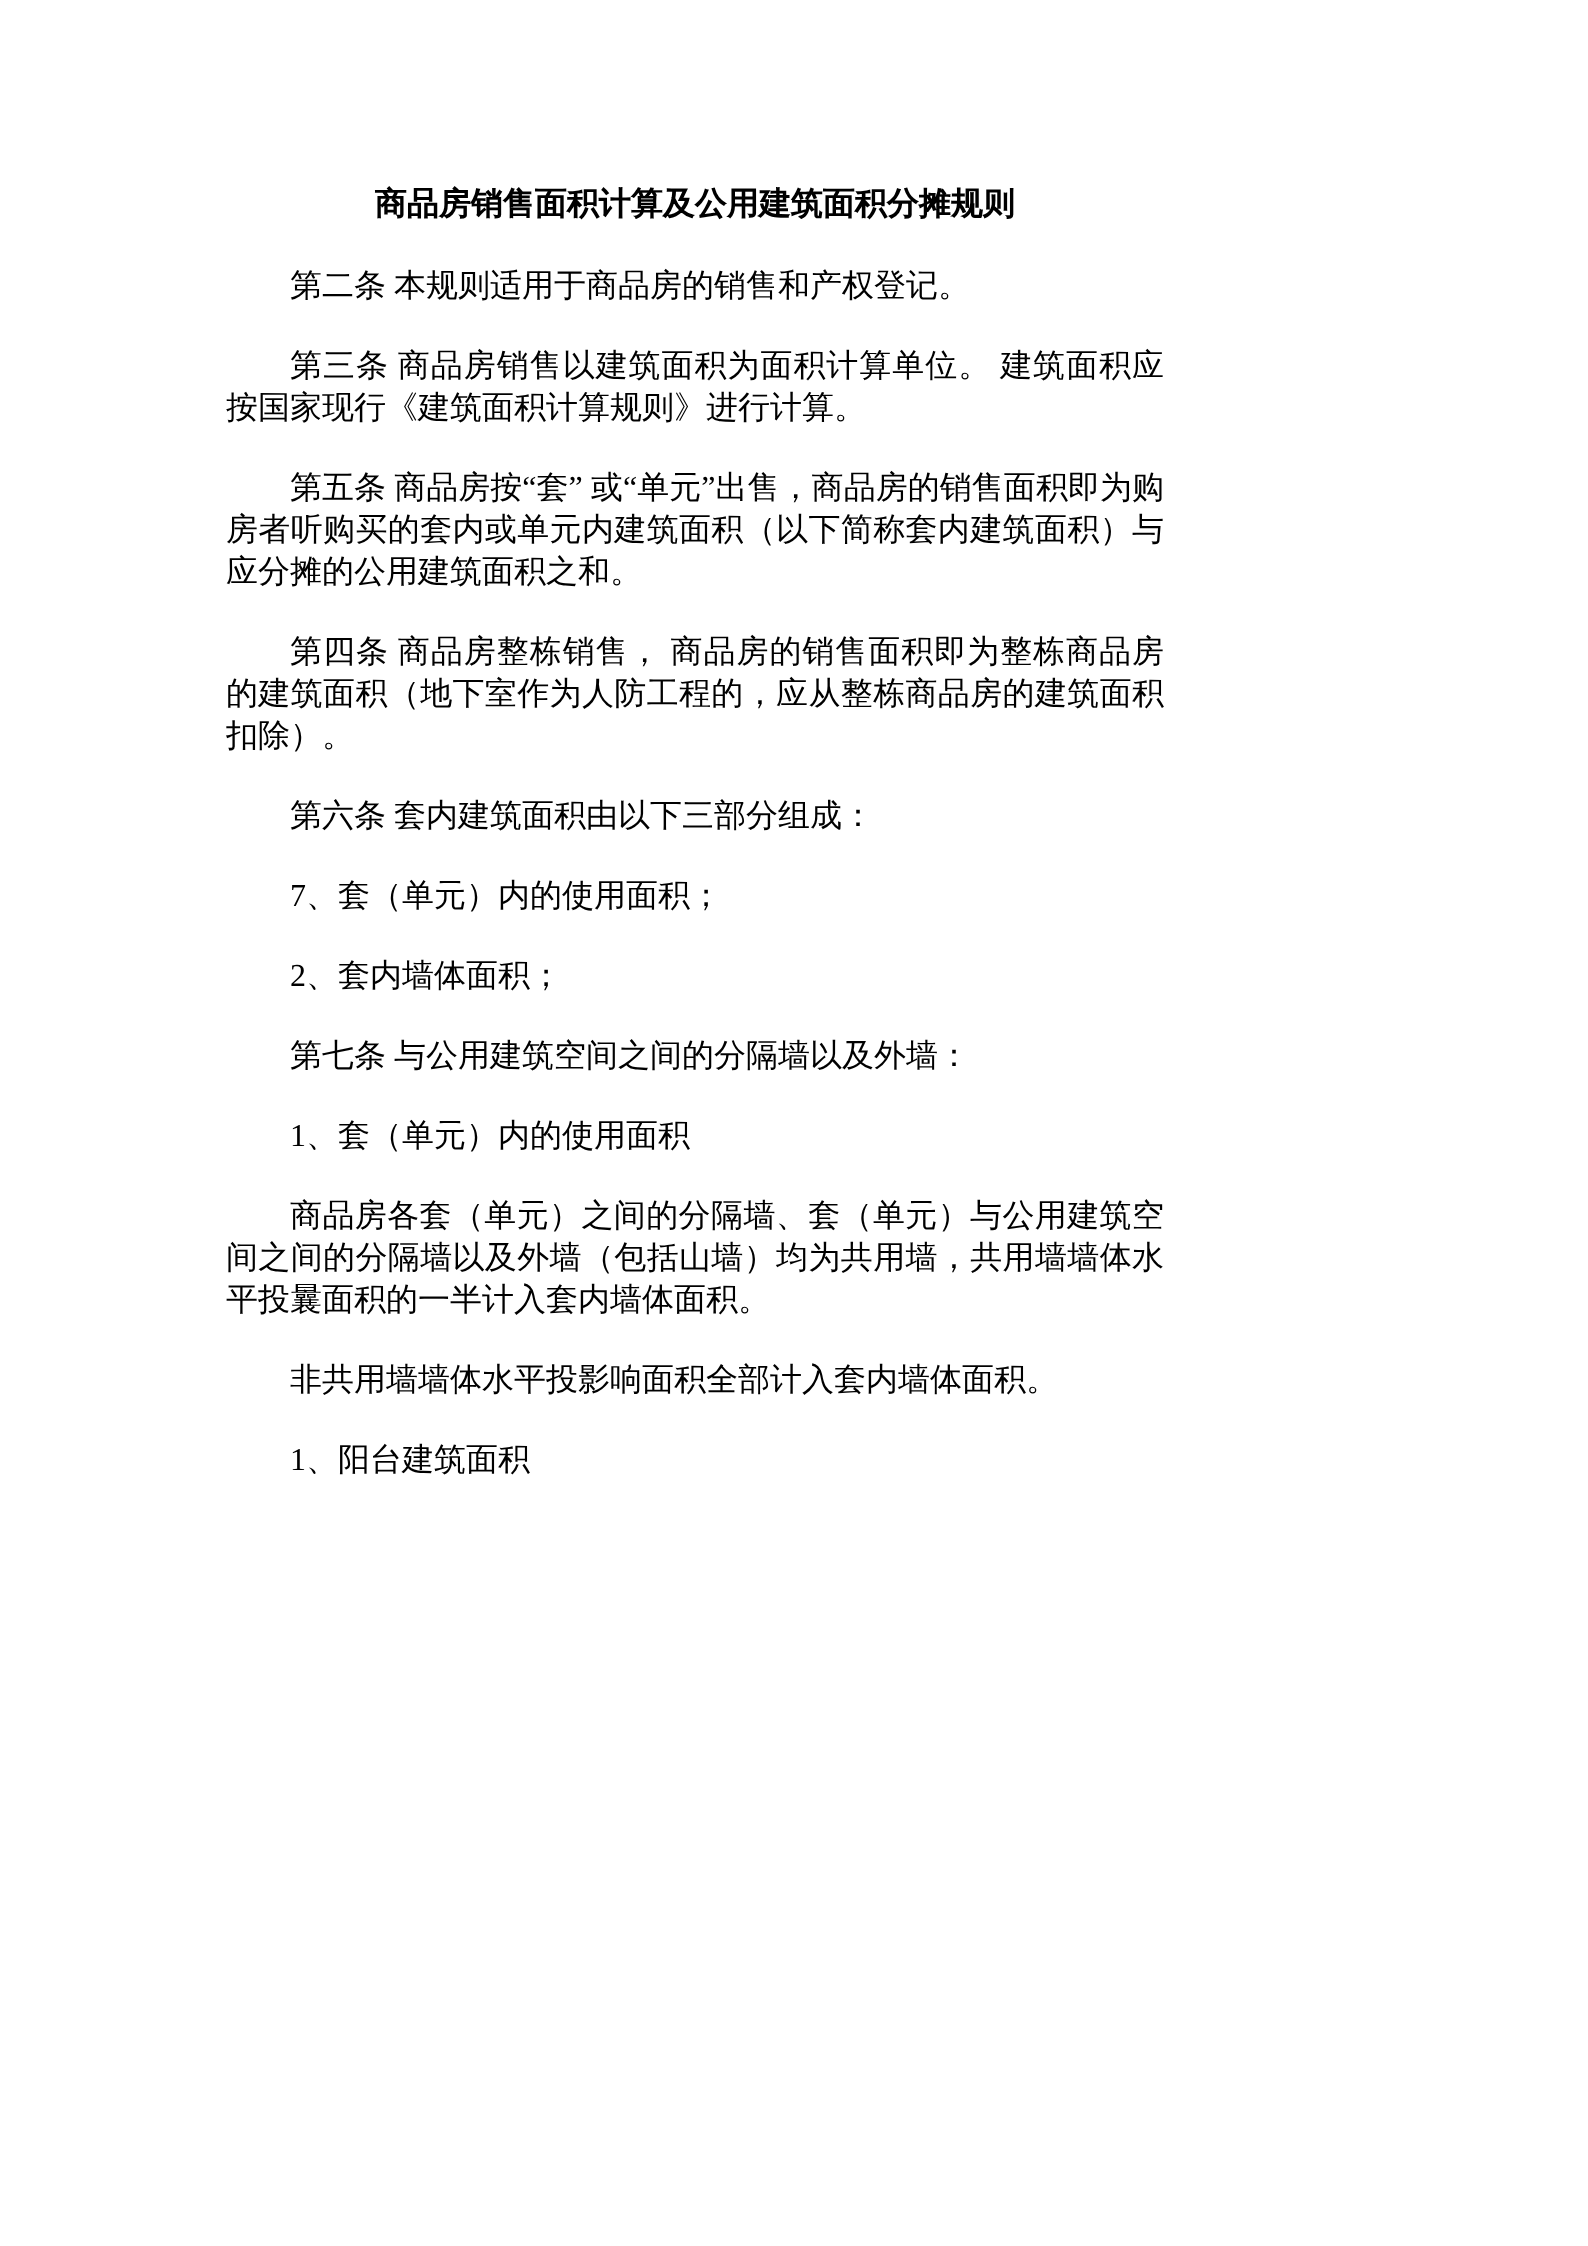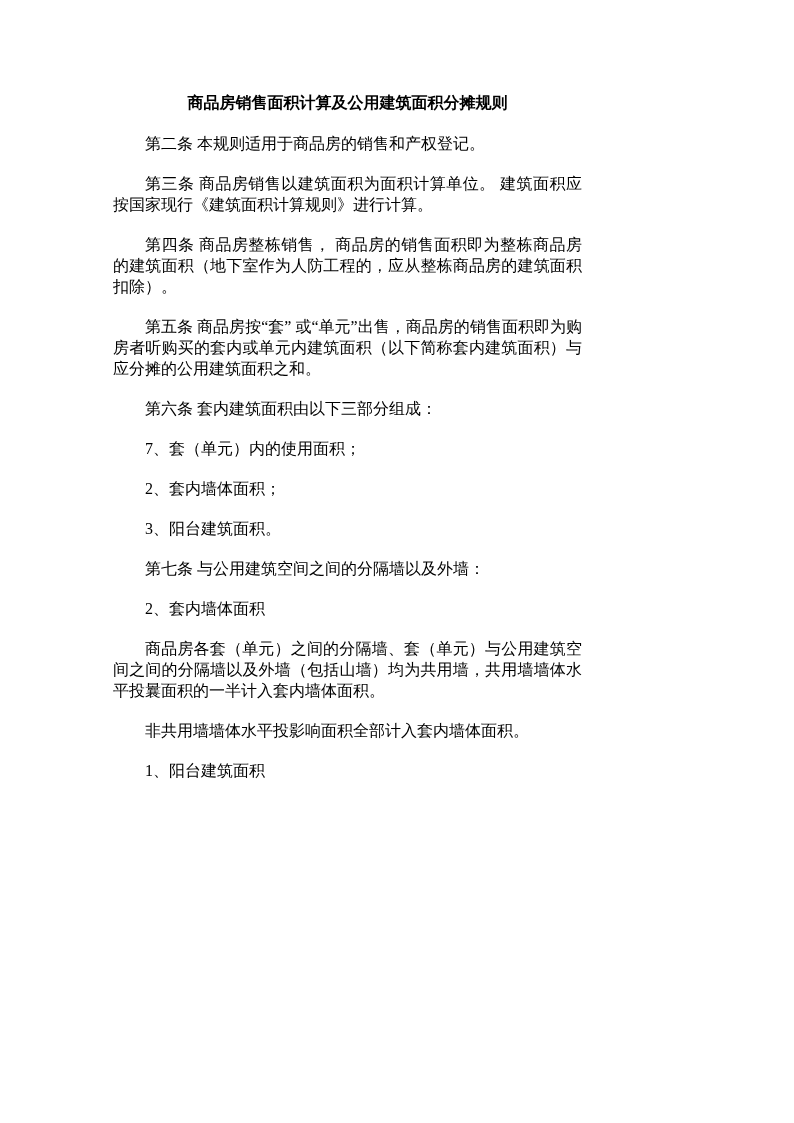--- a/index.html
+++ b/index.html
@@ -42,25 +42,24 @@
 </head>
 <body>
 
 <div class="page">
   <h1 class="doc-title">商品房销售面积计算及公用建筑面积分摊规则</h1>
 
   <div>
 
       <p class="para">第二条 本规则适用于商品房的销售和产权登记。</p>
       <p class="para">第三条 商品房销售以建筑面积为面积计算单位。 建筑面积应按国家现行《建筑面积计算规则》进行计算。</p>
+      <p class="para">第五条 商品房按“套” 或“单元”出售，商品房的销售面积即为购房者听购买的套内或单元内建筑面积（以下简称套内建筑面积）与应分摊的公用建筑面积之和。</p>
       <p class="para">第四条 商品房整栋销售， 商品房的销售面积即为整栋商品房的建筑面积（地下室作为人防工程的，应从整栋商品房的建筑面积扣除）。</p>
-      <p class="para">第五条 商品房按“套” 或“单元”出售，商品房的销售面积即为购房者听购买的套内或单元内建筑面积（以下简称套内建筑面积）与应分摊的公用建筑面积之和。</p>
       <p class="para">第六条 套内建筑面积由以下三部分组成：</p>
       <p class="para">7、套（单元）内的使用面积；</p>
       <p class="para">2、套内墙体面积；</p>
-      <p class="para">3、阳台建筑面积。</p>
       <p class="para">第七条 与公用建筑空间之间的分隔墙以及外墙：</p>
-      <p class="para">2、套内墙体面积</p>
+      <p class="para">1、套（单元）内的使用面积</p>
       <p class="para">商品房各套（单元）之间的分隔墙、套（单元）与公用建筑空间之间的分隔墙以及外墙（包括山墙）均为共用墙，共用墙墙体水平投曩面积的一半计入套内墙体面积。</p>
       <p class="para">非共用墙墙体水平投影响面积全部计入套内墙体面积。</p>
       <p class="para">1、阳台建筑面积</p>
     </div>
 </div>
 
 </body></html>

